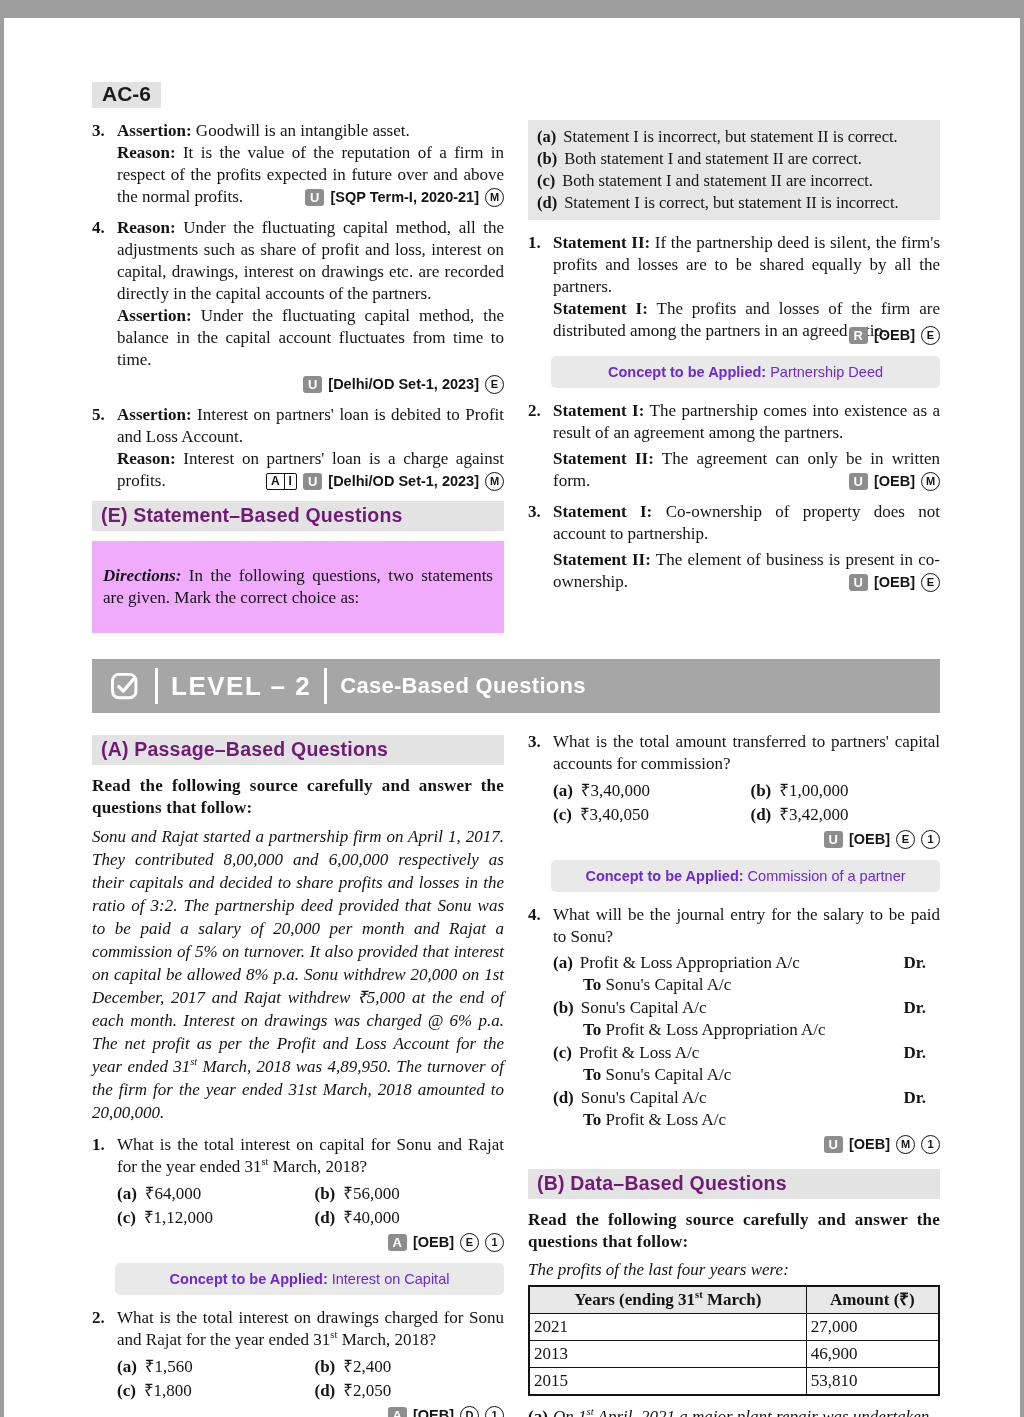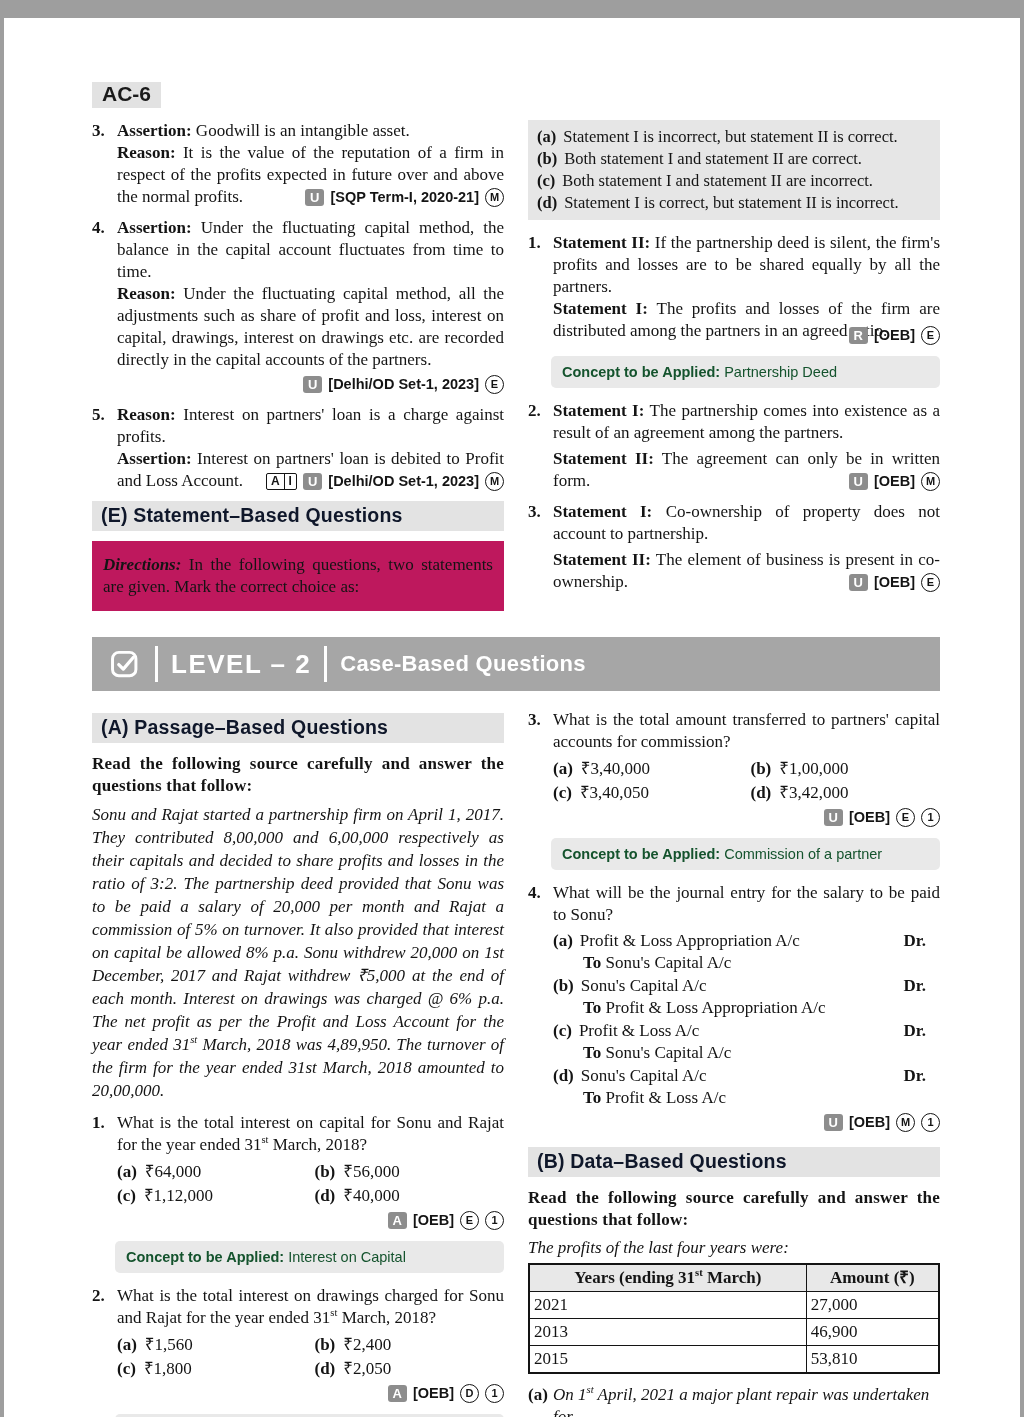--- a/index.html
+++ b/index.html
@@ -42,40 +42,40 @@
   .circle { width:19px; height:19px; border:1.7px solid #141414; border-radius:50%;
     display:inline-flex; align-items:center; justify-content:center;
     font-size:11px; font-weight:bold; background:#fff; flex:none; }
   .book { display:inline-flex; border:1.8px solid #141414; border-radius:2px; background:#fff; }
   .book span { padding:0 4px; font-weight:bold; font-size:12px; line-height:15px; }
   .book .bk-a { border-right:1.8px solid #141414; }
 
   
   .sec-head { background:#e3e3e3; font-family:"Liberation Sans", sans-serif;
     font-weight:bold; font-size:19.5px; padding:3px 9px 5px; margin:4px 0 10px;
-    color:#0f172a; letter-spacing:0.2px; }
-  .directions-box { background:#be185d; padding:13px 11px; margin-bottom:10px; text-align:justify; }
+    color:#701a75; letter-spacing:0.2px; }
+  .directions-box { background:#f0abfc; padding:24px 11px; margin-bottom:10px; text-align:justify; }
 
   
   .opt-block { background:#e6e6e6; padding:6px 9px; margin-bottom:12px; font-size:16.5px; }
   .opt-line { display:flex; gap:7px; line-height:22px; }
   .opt-line .ol { font-weight:bold; flex:none; }
 
   
   .banner { display:flex; align-items:center; gap:13px; background:#a6a6a6;
     height:54px; padding:0 16px; margin:16px 0 18px; color:#fff;
     font-family:"Liberation Sans", sans-serif; }
   .banner .divider { width:3px; height:36px; background:#fff; flex:none; }
   .banner .level { font-size:26px; font-weight:bold; letter-spacing:1.5px; }
   .banner .btitle { font-size:22px; font-weight:bold; letter-spacing:0.3px; }
 
   
   .concept { background:#e9e9e9; border-radius:5px; padding:5px 11px;
     font-family:"Liberation Sans", sans-serif; font-size:14.5px;
-    margin:10px 0 12px 23px; color:#14532d; }
+    margin:10px 0 12px 23px; color:#6d28d9;text-align:center; }
 
   
   .opts { display:grid; grid-template-columns:1fr 1fr; column-gap:8px; row-gap:2px; margin-top:5px; }
   .opt { display:flex; gap:8px; }
   .opt .ol { font-weight:bold; flex:none; }
 
   
   .read-lead { font-weight:bold; text-align:justify; margin:0 0 6px;
     font-family:"Liberation Serif", serif; letter-spacing:0.2px; }
   .passage { font-style:italic; text-align:justify; margin:0 0 10px; line-height:23px; }
@@ -118,35 +118,35 @@
               <span class="badge">U</span>
               <span class="src">[SQP Term-I, 2020-21]</span>
               <span class="circle">M</span>
             </div>
           </div>
         </div>
 
         <div class="q">
           <div class="qnum">4.</div>
           <div class="qbody">
+            <p class="jpara"><span class="b">Reason:</span> <span>Under the fluctuating capital method, all the adjustments such as share of profit and loss, interest on capital, drawings, interest on drawings etc. are recorded directly in the capital accounts of the partners.</span></p>
             <p class="jpara"><span class="b">Assertion:</span> <span>Under the fluctuating capital method, the balance in the capital account fluctuates from time to time.</span></p>
-            <p class="jpara"><span class="b">Reason:</span> <span>Under the fluctuating capital method, all the adjustments such as share of profit and loss, interest on capital, drawings, interest on drawings etc. are recorded directly in the capital accounts of the partners.</span></p>
             <div class="tagline">
               <span class="badge">U</span>
               <span class="src">[Delhi/OD Set-1, 2023]</span>
               <span class="circle">E</span>
             </div>
           </div>
         </div>
 
         <div class="q">
           <div class="qnum">5.</div>
           <div class="qbody">
+            <p class="jpara"><span class="b">Assertion:</span> <span>Interest on partners' loan is debited to Profit and Loss Account.</span></p>
             <p class="jpara"><span class="b">Reason:</span> <span>Interest on partners' loan is a charge against profits.</span></p>
-            <p class="jpara"><span class="b">Assertion:</span> <span>Interest on partners' loan is debited to Profit and Loss Account.</span></p>
             <div class="tagline same-line">
               <span class="book">
                   <span class="bk-a">A</span>
                   <span class="bk-i">I</span>
                 </span>
               <span class="badge">U</span>
               <span class="src">[Delhi/OD Set-1, 2023]</span>
               <span class="circle">M</span>
             </div>
           </div>

